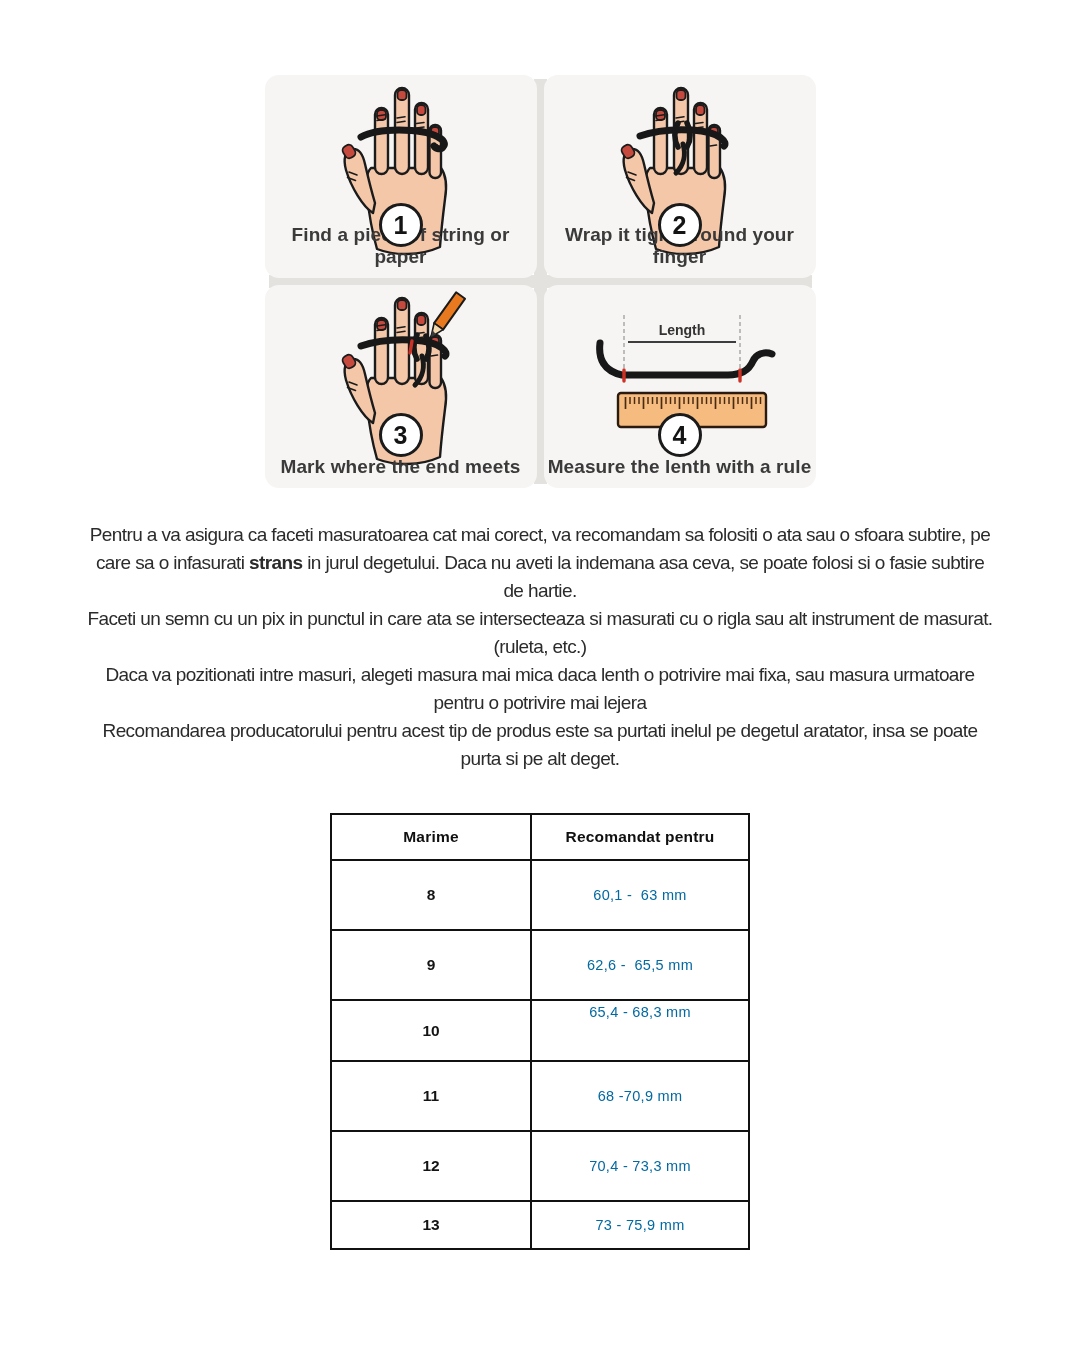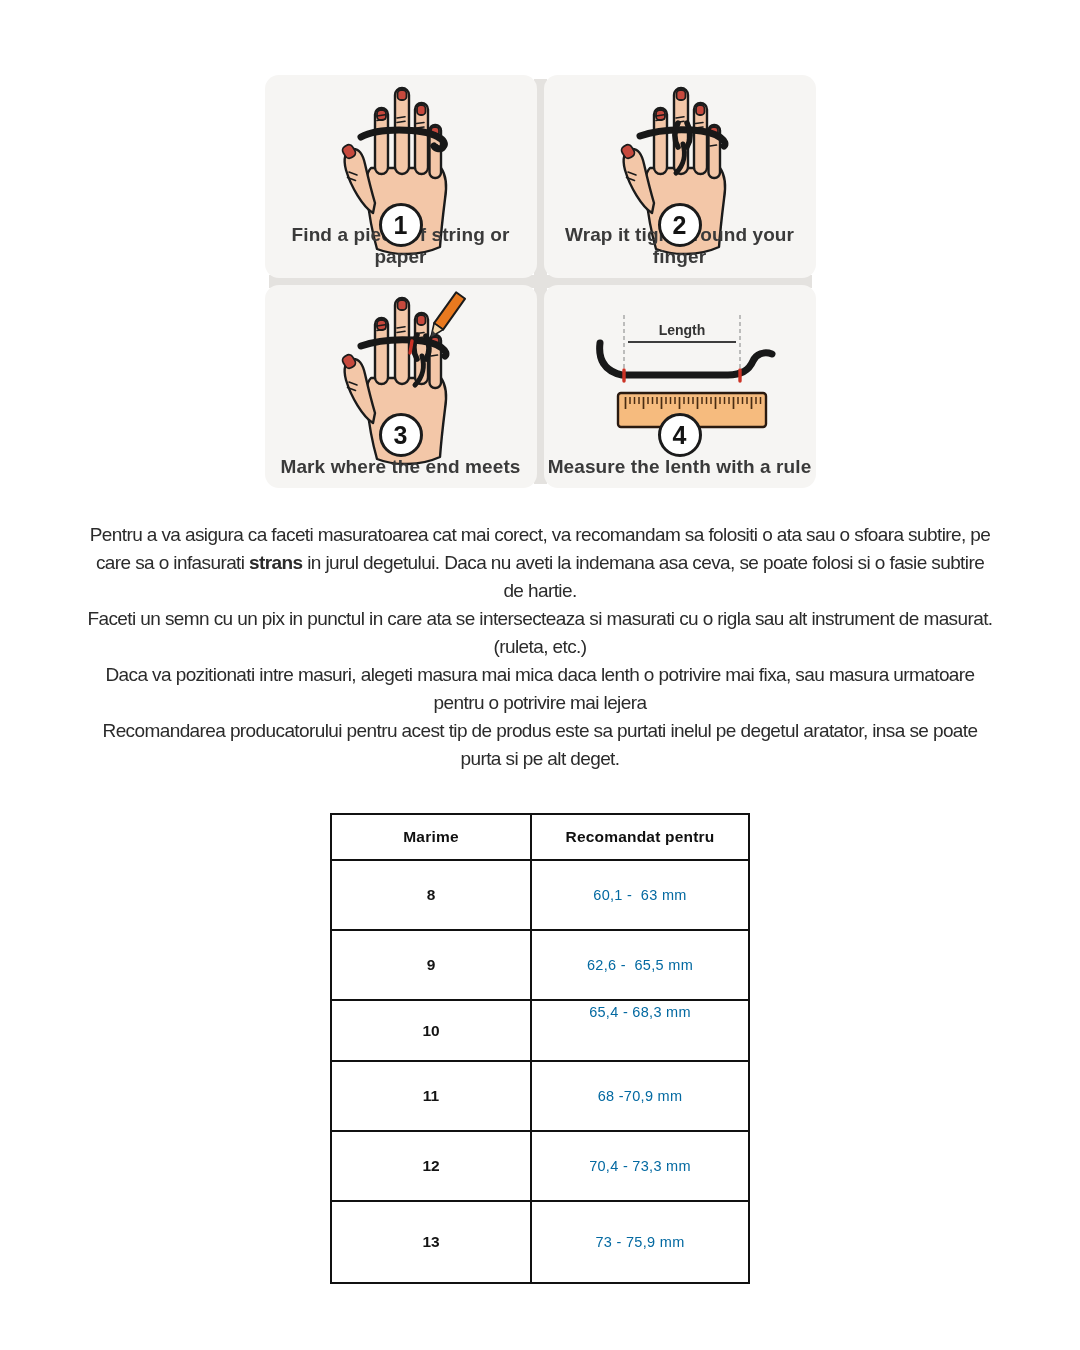--- a/index.html
+++ b/index.html
@@ -67,21 +67,21 @@
   .size-table{border-collapse:collapse;margin:40px auto 0;table-layout:fixed;}
   .size-table th,.size-table td{
     border:2px solid var(--table-border);
     text-align:center;vertical-align:middle;padding:0;
   }
   .size-col{width:198px;}
   .range-col{width:216px;}
   .size-table thead tr{height:46px;}
   .size-table tbody tr{height:70px;}
   .size-table tbody tr:nth-child(3){height:61px;margin-top:20px;}
-  .size-table tbody tr:nth-child(6){height:82px;margin-top:16px;}
+  .size-table tbody tr:nth-child(6){height:48px;margin-top:16px;}
   .size-table tbody tr:nth-child(3) td.range-col{padding-bottom:37px;}
   .size-table th{font-size:15.5px;font-weight:700;color:#101010;letter-spacing:.2px;}
   .size-table td.size-col{font-size:15.5px;font-weight:700;color:#141414;}
   .size-table td.range-col{font-size:14.5px;font-weight:400;color:#0369a1;white-space:pre;letter-spacing:.3px;}
 </style>
 </head>
 <body style="background: rgb(255, 255, 255);">
 
 <svg width="0" height="0" style="position:absolute" aria-hidden="true">
   <defs>

